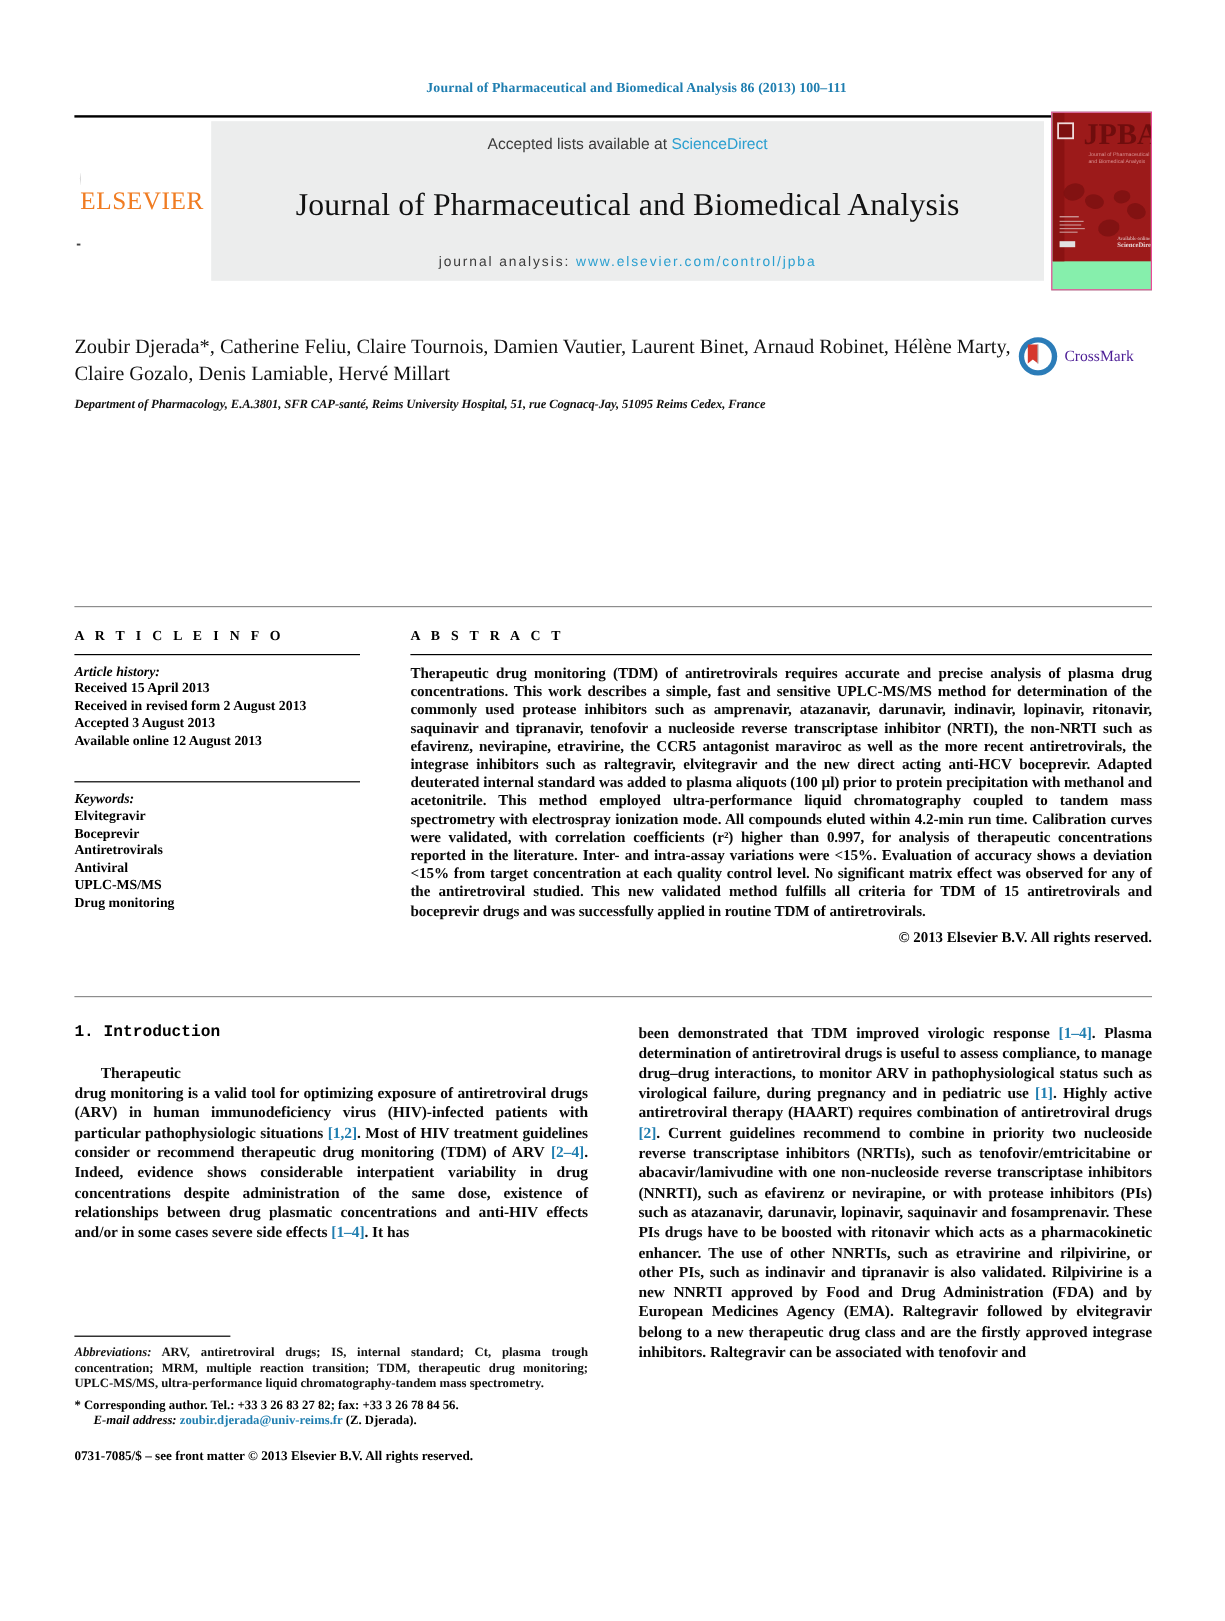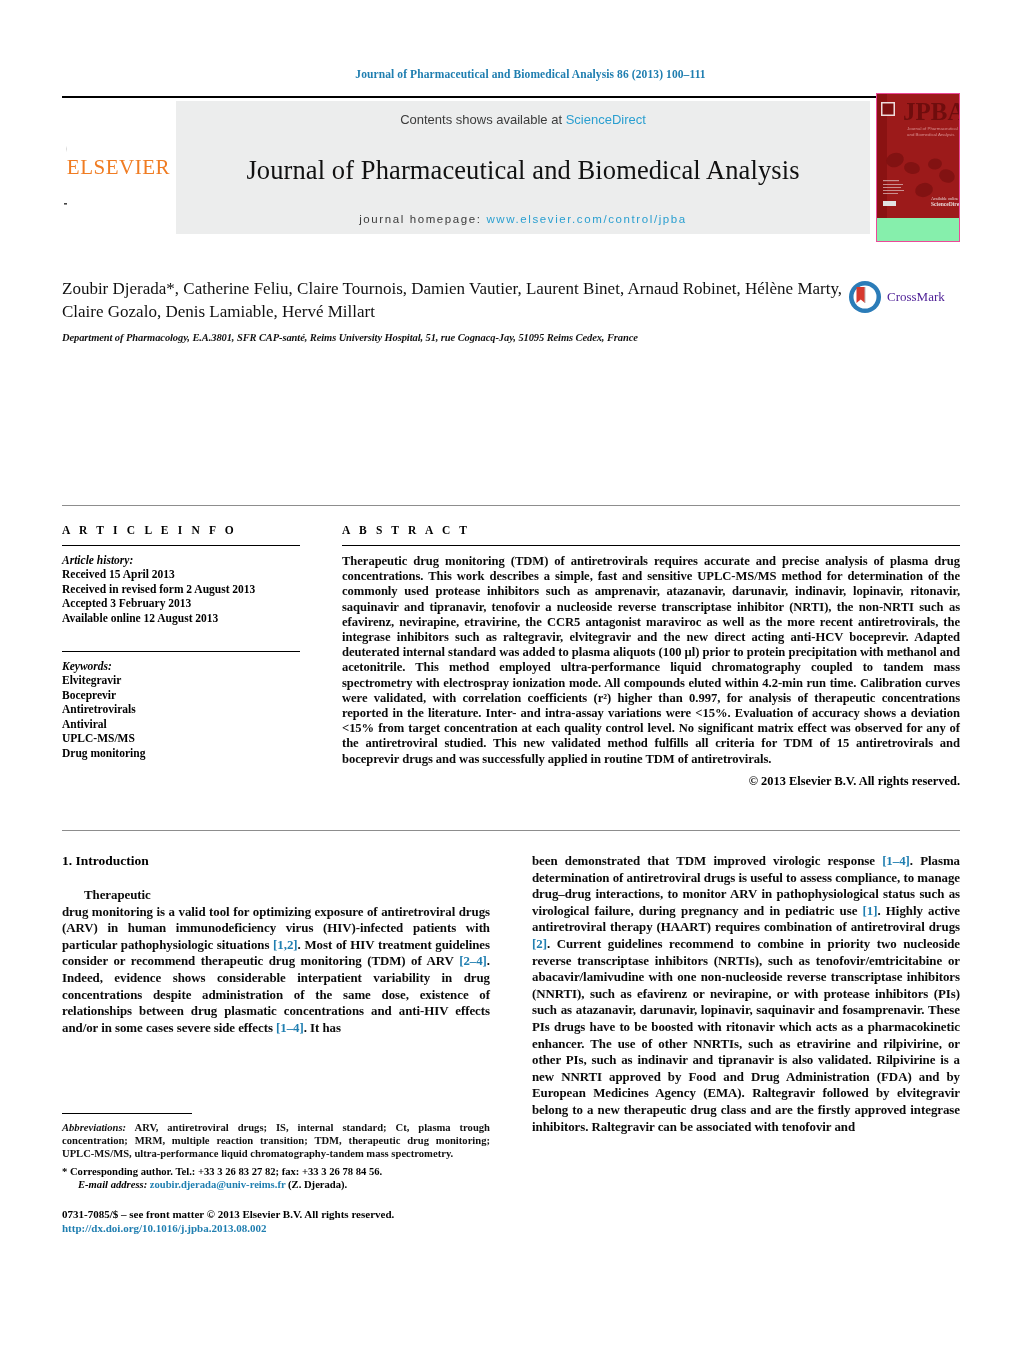--- a/index.html
+++ b/index.html
@@ -242,21 +242,21 @@
     border-top: 1px solid #8d8d8d;
     padding-top: 22px;
     display: flex;
     gap: 42px;
   }
   .bcol {
     width: 428px;
     flex: 0 0 428px;
   }
   .sec-title {
-    font-family: Liberation Serif, serif;
+    font-family: Liberation Mono, monospace;
     font-weight: bold;
     font-size: 13.5px;
     margin: 0 0 18px 0;
     color: #000;
   }
   .body-text {
     font-family: "Liberation Serif", serif;
     font-size: 12.9px;
     line-height: 16.6px;
     text-align: justify;
@@ -361,25 +361,25 @@
               <ellipse cx="50" cy="79" rx="16" ry="3.5"></ellipse>
             </g>
             <rect x="2" y="84" width="94" height="1.6" fill="#444"></rect>
           </svg>
         </div>
         <div class="elsevier-word">ELSEVIER</div>
       </div>
 
       <div class="grey-panel">
         <div class="contents-line">
-          <span>Contents shows available at </span><span class="sd">ScienceDirect</span>
+          <span>Accepted lists available at </span><span class="sd">ScienceDirect</span>
         </div>
         <div class="journal-title">Journal of Pharmaceutical and Biomedical Analysis</div>
         <div class="homepage-line">
-          <span>journal homepage:</span>
+          <span>journal analysis:</span>
           <span class="url">www.elsevier.com/control/jpba</span>
         </div>
       </div>
 
       <div class="cover-thumb">
         <svg viewBox="0 0 84 124" width="84" height="124" aria-hidden="true">
           <rect x="0" y="0" width="84" height="124" fill="#9c1a1a"></rect>
           <rect x="0" y="0" width="10" height="124" fill="#8a1212"></rect>
           <rect x="4" y="8" width="14" height="14" fill="#ffffff" opacity="0.85"></rect>
           <rect x="5.5" y="9.5" width="11" height="11" fill="#7e1010"></rect>
@@ -429,21 +429,21 @@
   </div>
 
   <div class="info-abstract">
 
     <div class="col-info">
       <div class="sec-head">A R T I C L E    I N F O</div>
       <div class="rule"></div>
       <div class="info-sub">Article history:</div>
       <div class="info-line">Received 15 April 2013</div>
       <div class="info-line">Received in revised form 2 August 2013</div>
-      <div class="info-line">Accepted 3 February 2013</div>
+      <div class="info-line">Accepted 3 August 2013</div>
       <div class="info-line">Available online 12 August 2013</div>
 
       <div class="kw-block">
         <div class="rule"></div>
         <div class="info-sub">Keywords:</div>
         <div class="info-line">Elvitegravir</div>
         <div class="info-line">Boceprevir</div>
         <div class="info-line">Antiretrovirals</div>
         <div class="info-line">Antiviral</div>
         <div class="info-line">UPLC-MS/MS</div>
@@ -515,17 +515,16 @@
       <span>ARV, antiretroviral drugs; IS, internal standard; Ct, plasma trough concentration; MRM, multiple reaction transition; TDM, therapeutic drug monitoring; UPLC-MS/MS, ultra-performance liquid chromatography-tandem mass spectrometry.</span>
     </div>
     <div class="fn-corr">* Corresponding author. Tel.: +33 3 26 83 27 82; fax: +33 3 26 78 84 56.</div>
     <div class="fn-email">
       <i>E-mail address:</i>
       <span class="link-blue">zoubir.djerada@univ-reims.fr</span>
       <span>(Z. Djerada).</span>
     </div>
     <div class="footer-block">
       <div>0731-7085/$ – see front matter © 2013 Elsevier B.V. All rights reserved.</div>
-      <div class="doi">http://dx.doi.org/10.1016/j.jpba.2013.08.002</div>
     </div>
   </div>
 
 </div>
 
 </body></html>

